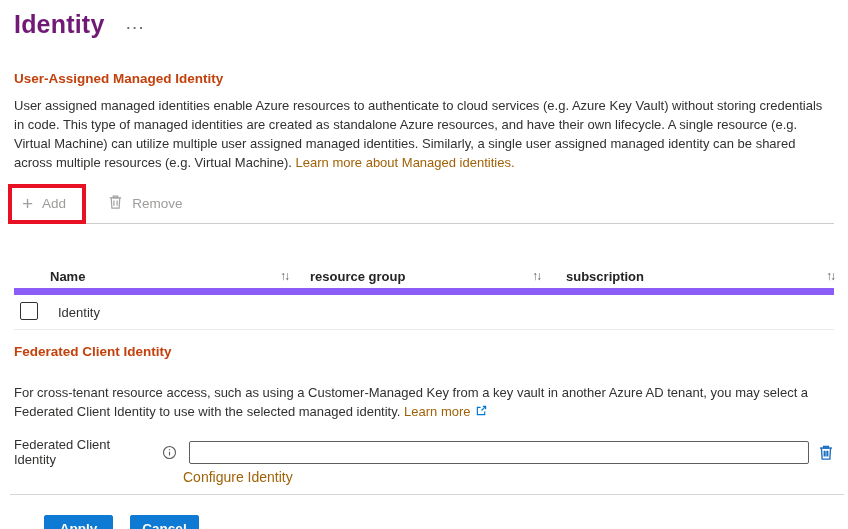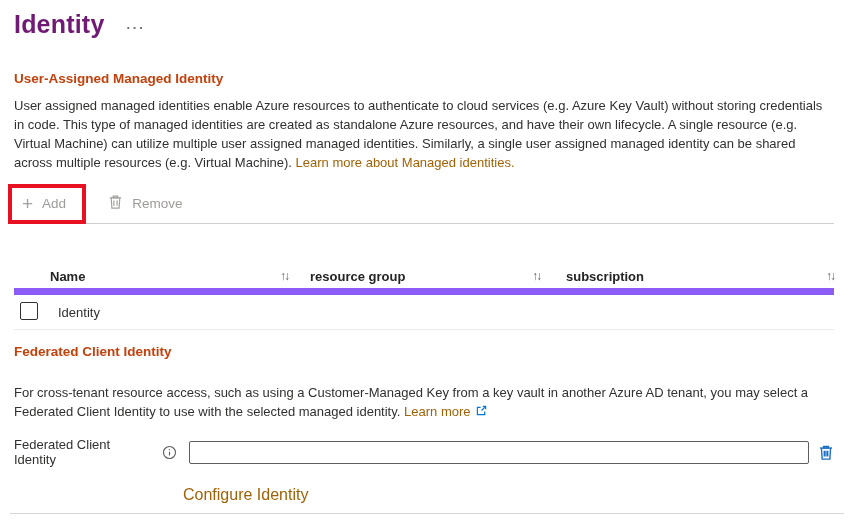--- a/index.html
+++ b/index.html
@@ -52,21 +52,21 @@
   .fed-heading { margin-top: 14px; }
   .fed-desc { margin-top: 24px; }
 
   .field-row { display: flex; align-items: center; margin-top: 16px; }
   .field-label { font-size: 13px; color: #323130; }
   .info-icon { margin-left: 9px; color: #605e5c; display: inline-flex; }
   .field-input { margin-left: 12px; width: 629px; height: 23px; border: 1px solid #605e5c;
                  border-radius: 2px; font-family: "Liberation Sans", sans-serif; font-size: 13px;
                  padding: 0 6px; outline: none; }
   .trash-blue { margin-left: 9px; color: #1b6ec2; cursor: pointer; display: inline-flex; }
-  .configure-row { margin-left: 169px; margin-top: 19px; font-size: 16px; }
+  .configure-row { margin-left: 169px; margin-top: 2px; font-size: 14px; }
 
   .divider { width: 834px; margin-left: -4px; border-bottom: 1px solid #d8d6d4; margin-top: 9px; }
 
   
   .footer { display: flex; align-items: center; margin-top: 20px; margin-left: 30px; gap: 17px; }
   .btn-primary { background: #0e7ad3; color: #fff; font-family: "Liberation Sans", sans-serif;
                  font-size: 13.5px; font-weight: bold; border: 1px solid #0e7ad3; border-radius: 2px;
                  padding: 5px 0; width: 69px; text-align: center; cursor: pointer; }
 </style>
 </head>

